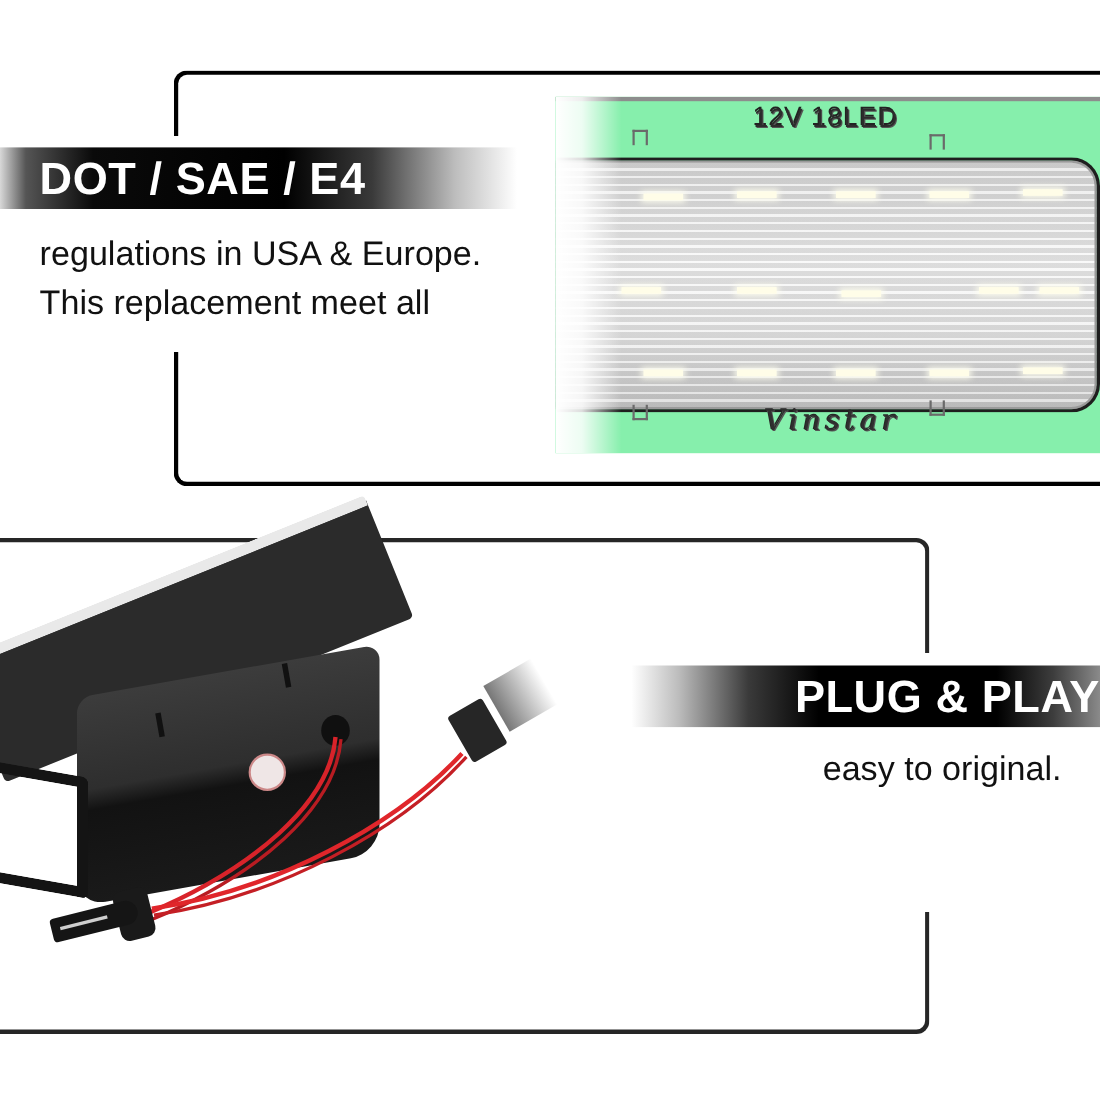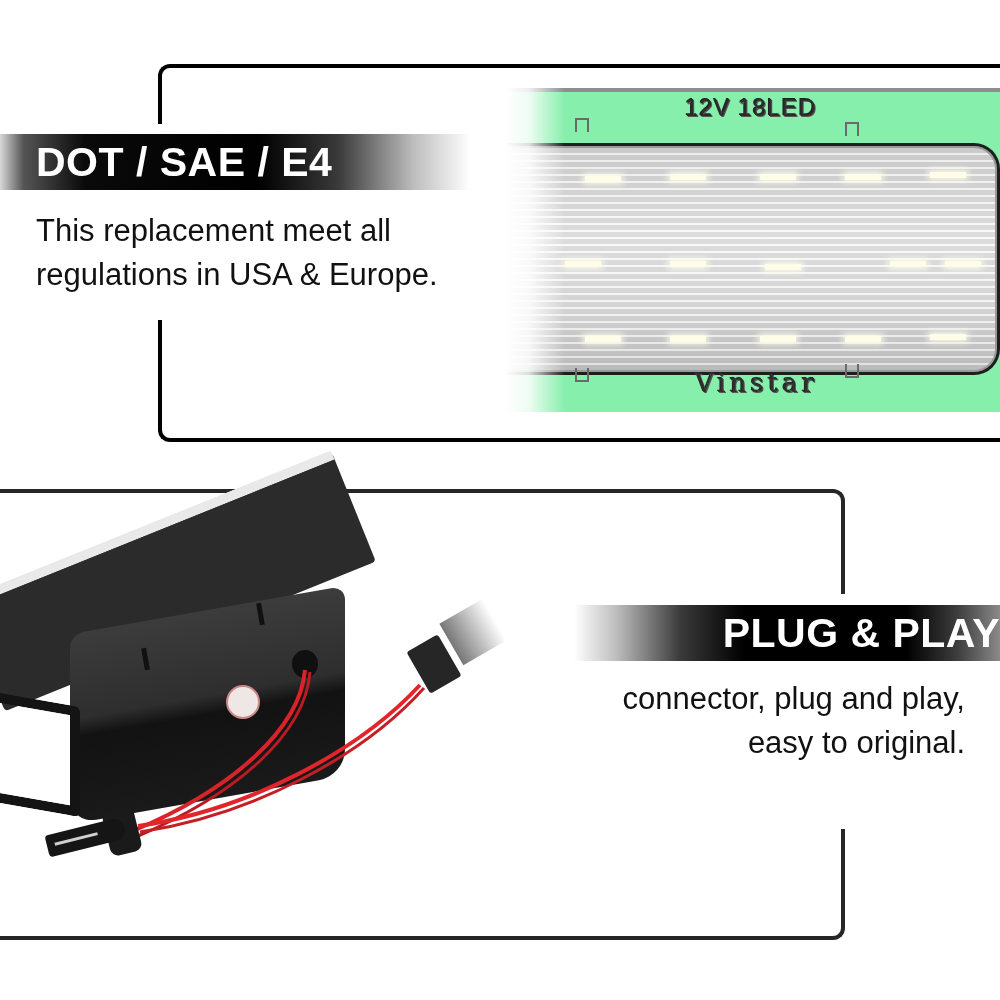--- a/index.html
+++ b/index.html
@@ -57,21 +57,21 @@
     background: #86efac; overflow: hidden;
   }
   .photo-top .housing-top-edge {
     position: absolute; left: 0; top: 0; width: 100%; height: 4px; background: #8d8d8d;
   }
   .photo-top .emboss-top {
     position: absolute; left: 180px; top: 6px; font-size: 24px; color: #2c2c2c;
     text-shadow: 1px 1px 0 #555, -1px -1px 0 #222; letter-spacing: 1px;
   }
   .photo-top .emboss-bottom {
-    position: absolute; left: 190px; top: 280px; font-size: 26px; 
+    position: absolute; left: 190px; top: 280px; font-size: 26px; font-style: italic;
     color: #2f2f2f; text-shadow: 1px 1px 0 #555, -1px -1px 0 #262626; letter-spacing: 4px;
     font-family: "DejaVu Serif", serif;
   }
   .photo-top .lens {
     position: absolute; left: 0; top: 55px; width: 492px; height: 226px;
     border-radius: 0 26px 26px 0;
     border: 3px solid #1e1e1e; border-left: none;
     background:
       repeating-linear-gradient(180deg, rgba(255,255,255,0.55) 0px, rgba(255,255,255,0.55) 2px, rgba(180,180,180,0.35) 2px, rgba(180,180,180,0.35) 7px),
       linear-gradient(180deg, #d4d4d4 0%, #f2f2f2 40%, #e6e6e6 70%, #bcbcbc 100%);
@@ -172,22 +172,22 @@
     <div class="clip" style="left:340px;top:276px;transform:rotate(180deg);"></div>
     <div class="emboss-bottom">Vinstar</div>
     <div class="fade-left"></div>
   </div>
 
   <div class="banner banner-left">
     <span>DOT / SAE / E4</span>
   </div>
 
   <div class="desc desc-left">
+    <span>regulations in USA &amp; Europe.</span>
     <span>This replacement meet all</span>
-    <span>regulations in USA &amp; Europe.</span>
   </div>
 </div>
 
 <div>
   <div class="frame-bot-topline"></div>
   <div class="frame-bot-bottomline"></div>
 
   <div class="photo-bottom">
     <div class="plate"></div>
     <div class="housing"></div>
@@ -206,16 +206,15 @@
     <div class="t10-plug"></div>
     <div class="connector-fade"></div>
     <div class="connector"></div>
   </div>
 
   <div class="banner banner-right">
     <span>PLUG &amp; PLAY</span>
   </div>
 
   <div class="desc desc-right">
-    <span>connector, plug and play,</span>
     <span>easy to original.</span>
   </div>
 </div>
 
 </body></html>

